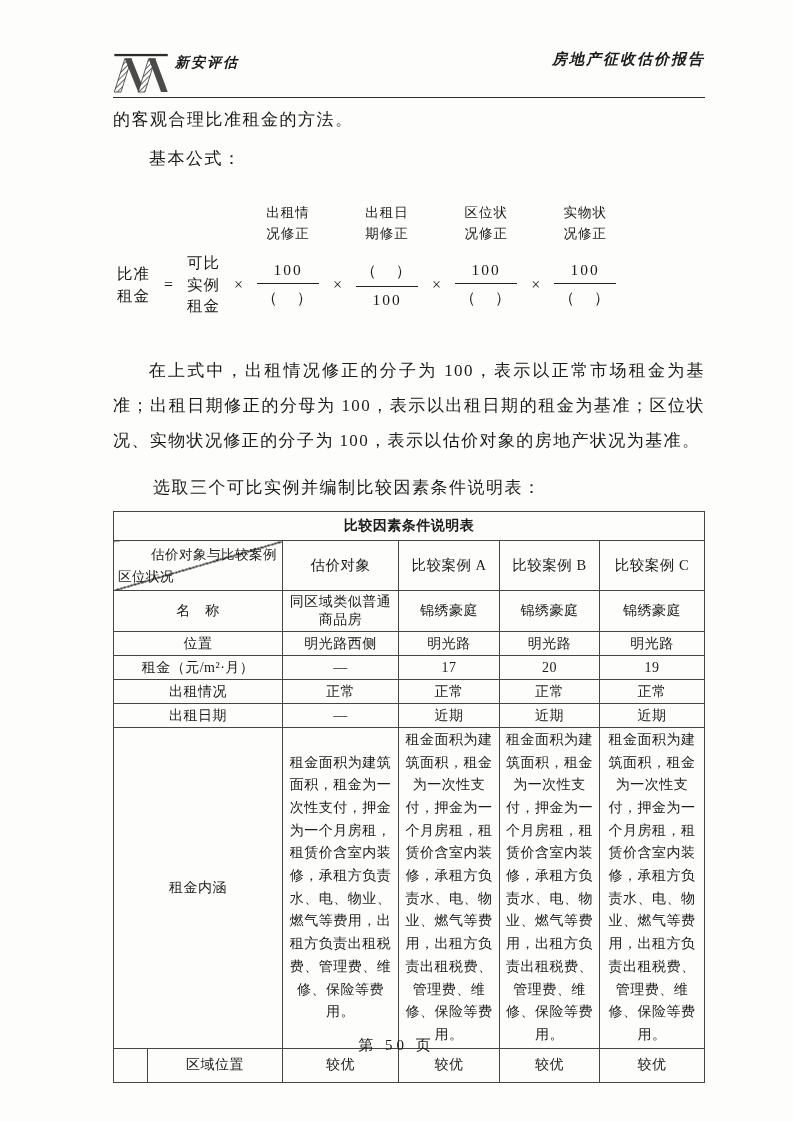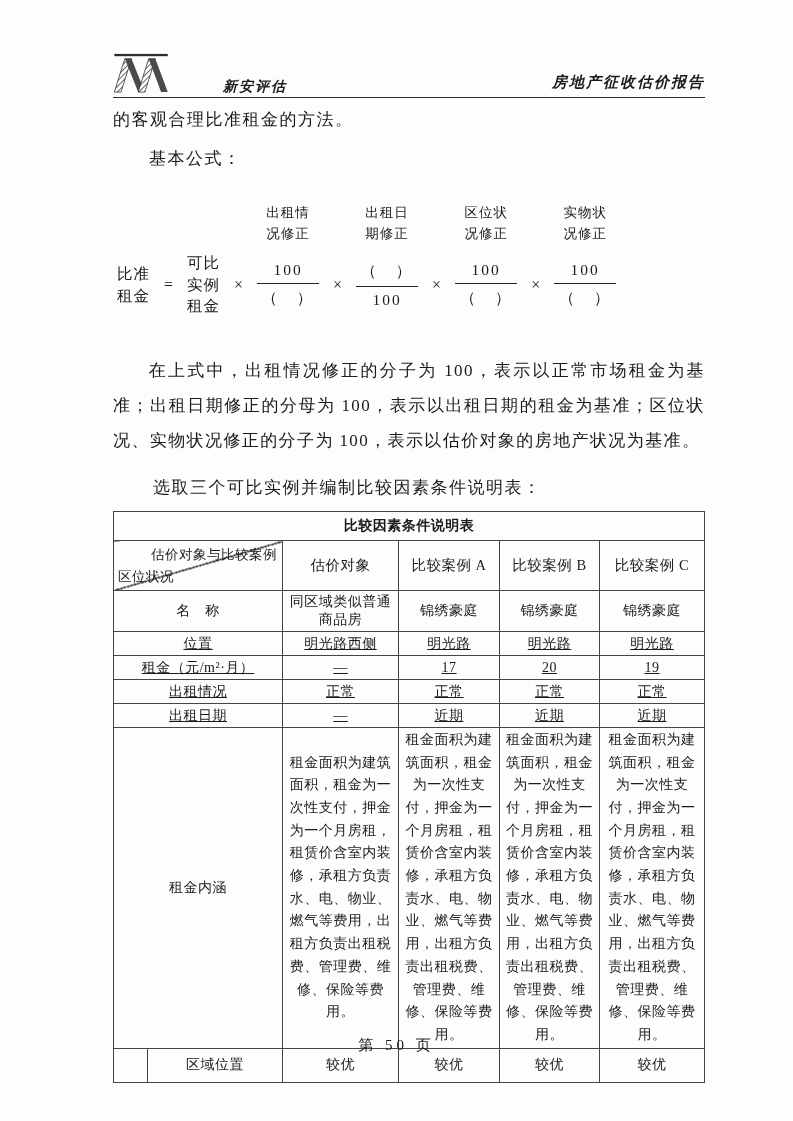--- a/index.html
+++ b/index.html
@@ -4,21 +4,21 @@
 <style>
   * { margin:0; padding:0; box-sizing:border-box; }
   html,body { background:#e8e8e8; }
   body { font-family:"Liberation Serif","DejaVu Serif",serif; color:#1b1b1b; }
   .page {
     position:relative; width:793px; height:1121px; margin:0 auto;
     background:#fdfdfc; overflow:hidden;
   }
   
   .header { position:absolute; left:113px; right:88px; top:52px; }
-  .header-row { display:flex; align-items:flex-end;gap:48px; }
+  .header-row { display:flex; align-items:flex-start; }
   .logo-svg { display:block; width:58px; height:42px; }
   .logo-text { font-style:italic; font-weight:bold; font-size:14px; margin-left:4px;
                letter-spacing:2px; transform:translateY(2px); }
   .report-title { margin-left:auto; font-style:italic; font-weight:bold; font-size:15px;
                   letter-spacing:2px; transform:translateY(-2px); }
   .header-rule { border-top:1.6px solid #2c2c2c; margin-top:3px; }
   
   .content { position:absolute; left:113px; right:88px; top:108px; }
   .cont-line { font-size:17px; letter-spacing:1.5px; }
   .formula-heading { font-size:17px; letter-spacing:1.5px; margin-top:16px; padding-left:36px; }
@@ -44,21 +44,21 @@
                  font-size:14px; padding:1px 4px; letter-spacing:0.5px; }
   td.tbl-title { font-size:17px; font-weight:bold; letter-spacing:3px; height:29px; }
   tr.hdr td { height:50px; font-size:14.5px; }
   td.diag { position:relative; padding:0;
     background-image:linear-gradient(to bottom right,
       transparent calc(50% - 0.8px), #454545 calc(50% - 0.8px),
       #454545 calc(50% + 0.8px), transparent calc(50% + 0.8px)); }
   .diag-top { position:absolute; top:5px; right:5px; font-size:13.5px; letter-spacing:0.5px; }
   .diag-bottom { position:absolute; bottom:4px; left:4px; font-size:13.5px; letter-spacing:0.5px; }
   tr.r-name td { height:41px; }
-  tr.r-sm td { height:24px;text-decoration:underline; }
+  tr.r-sm td { height:24px; }
   td.content-cell { padding:6px 5px; font-size:14px; line-height:1.62; letter-spacing:0.5px; }
   tr.g-row td { height:34px; }
   td.vert-label { font-size:14.5px; letter-spacing:0.5px; padding:10px 2px; }
   
   .footer { position:absolute; left:0; right:0; top:1036px; text-align:center;
             font-size:15px; letter-spacing:4px; }
 </style>
 </head>
 <body>
 

